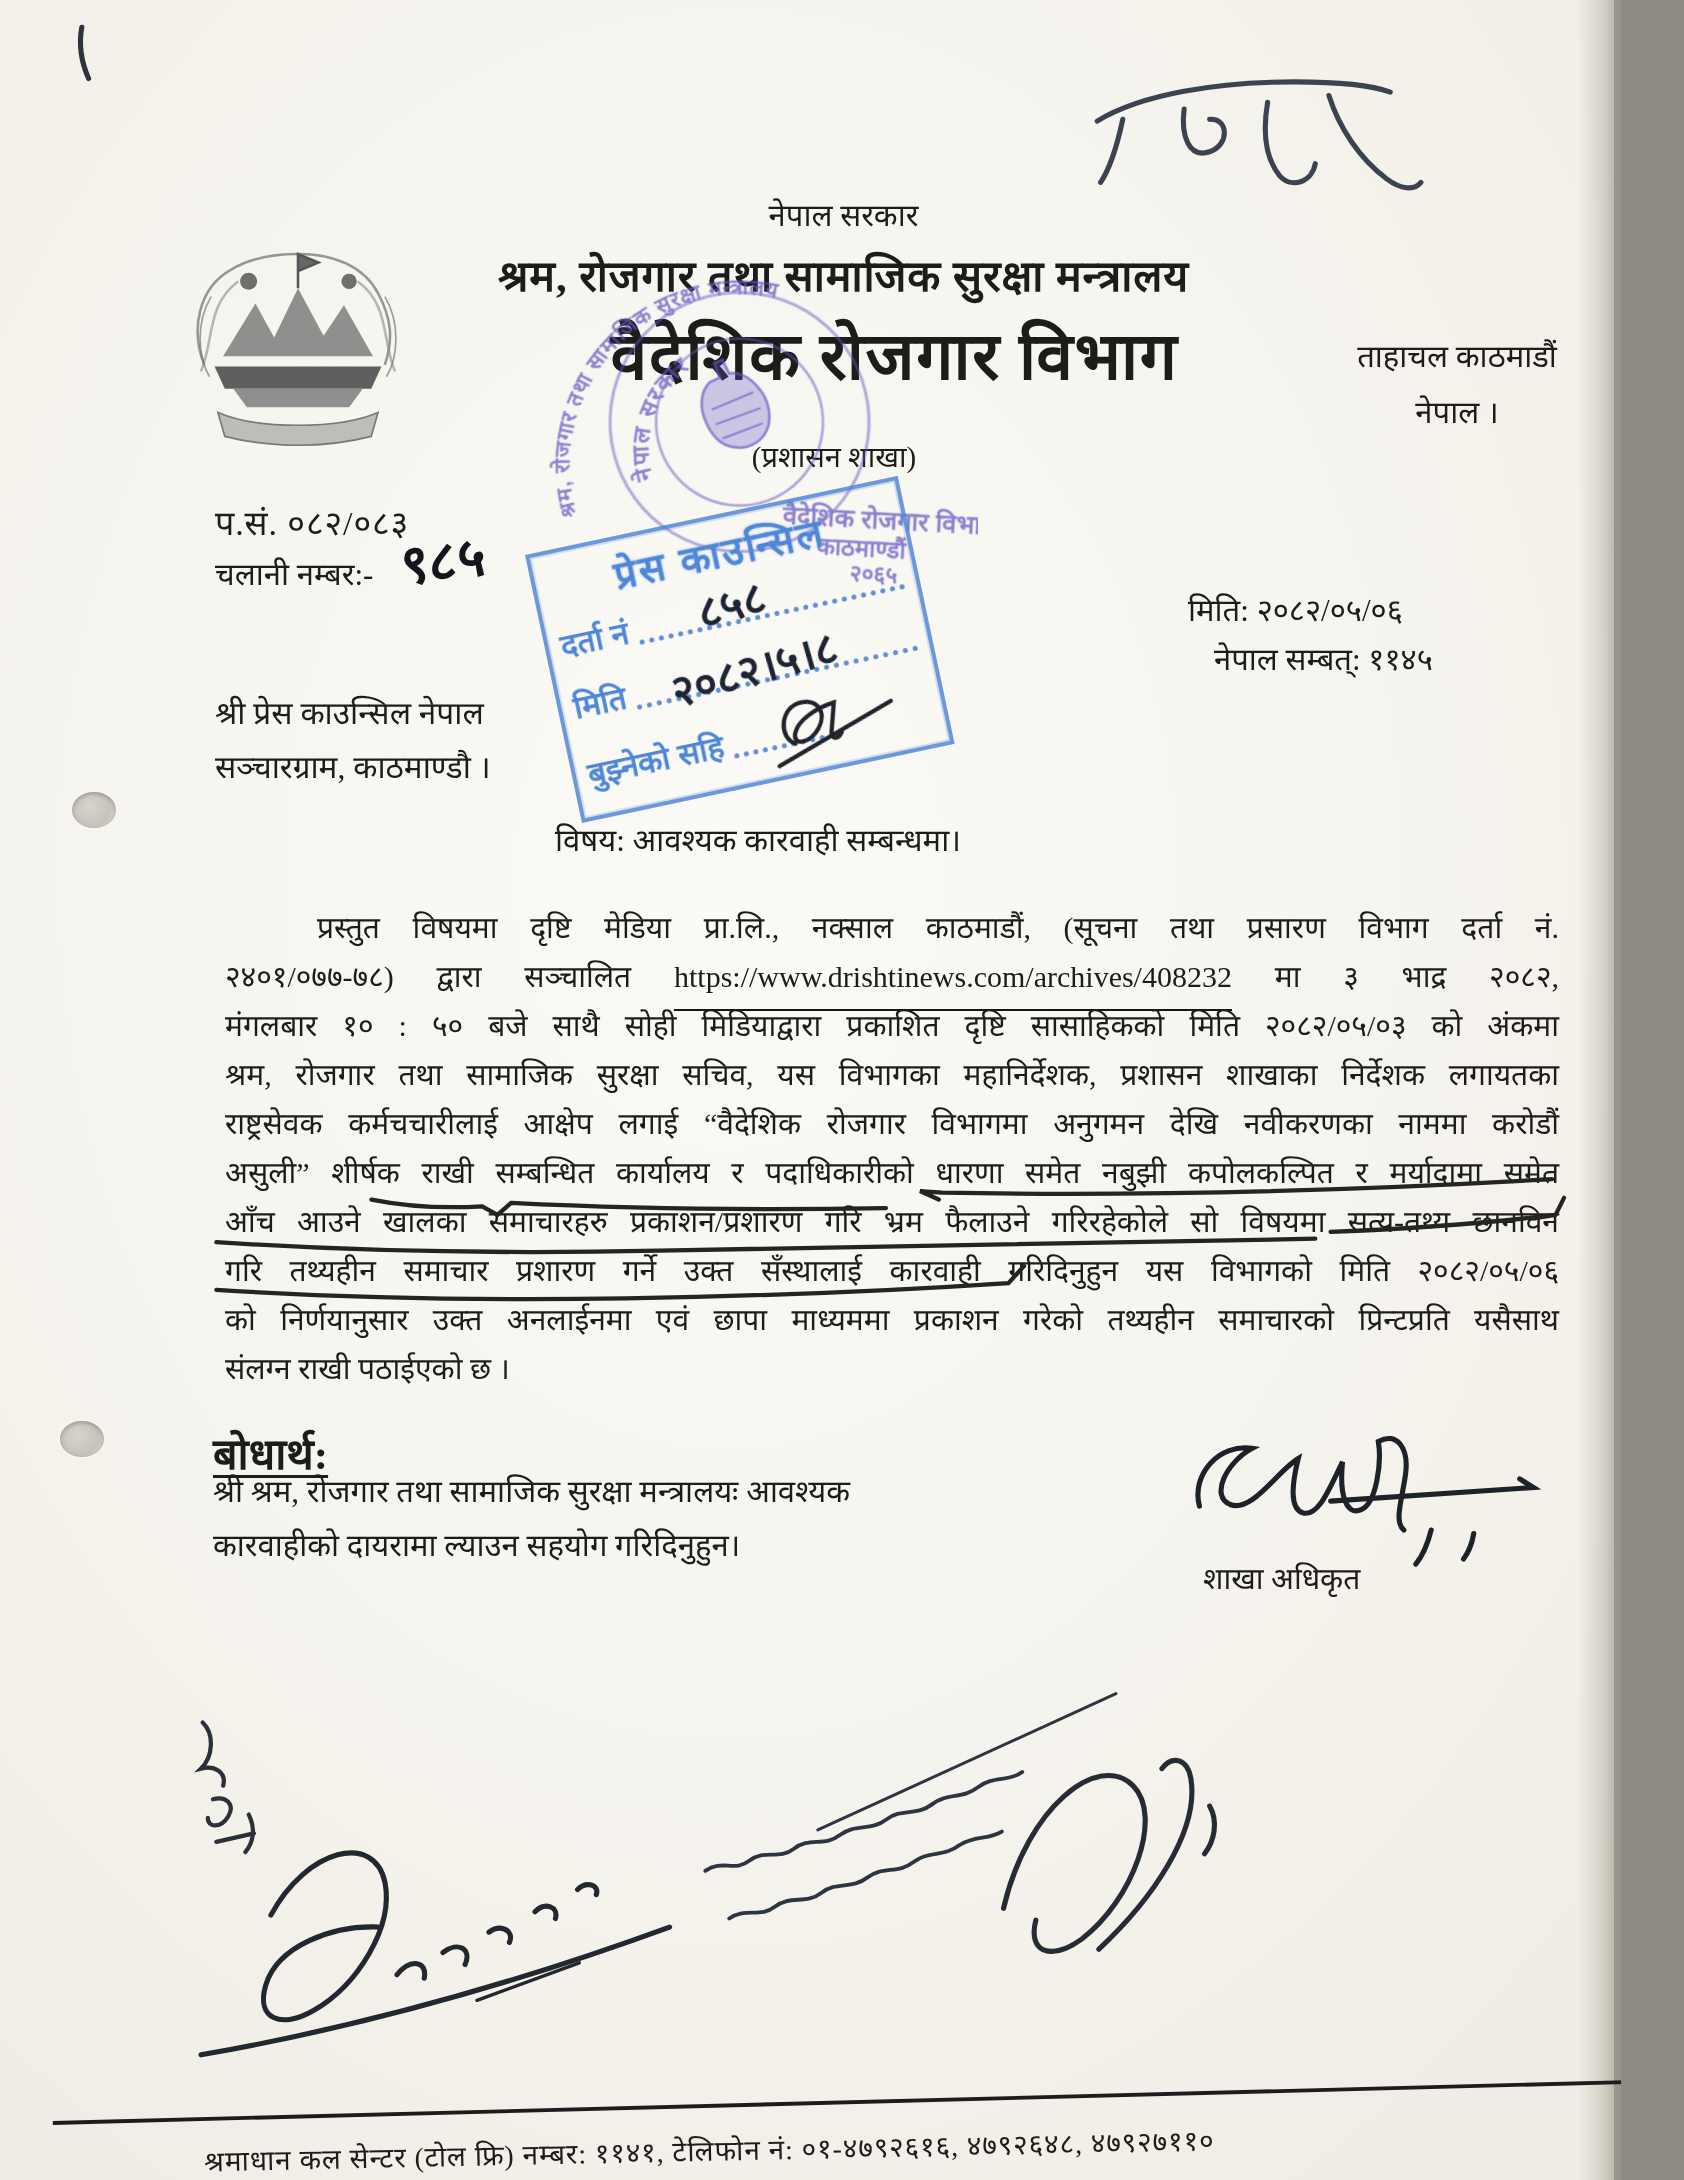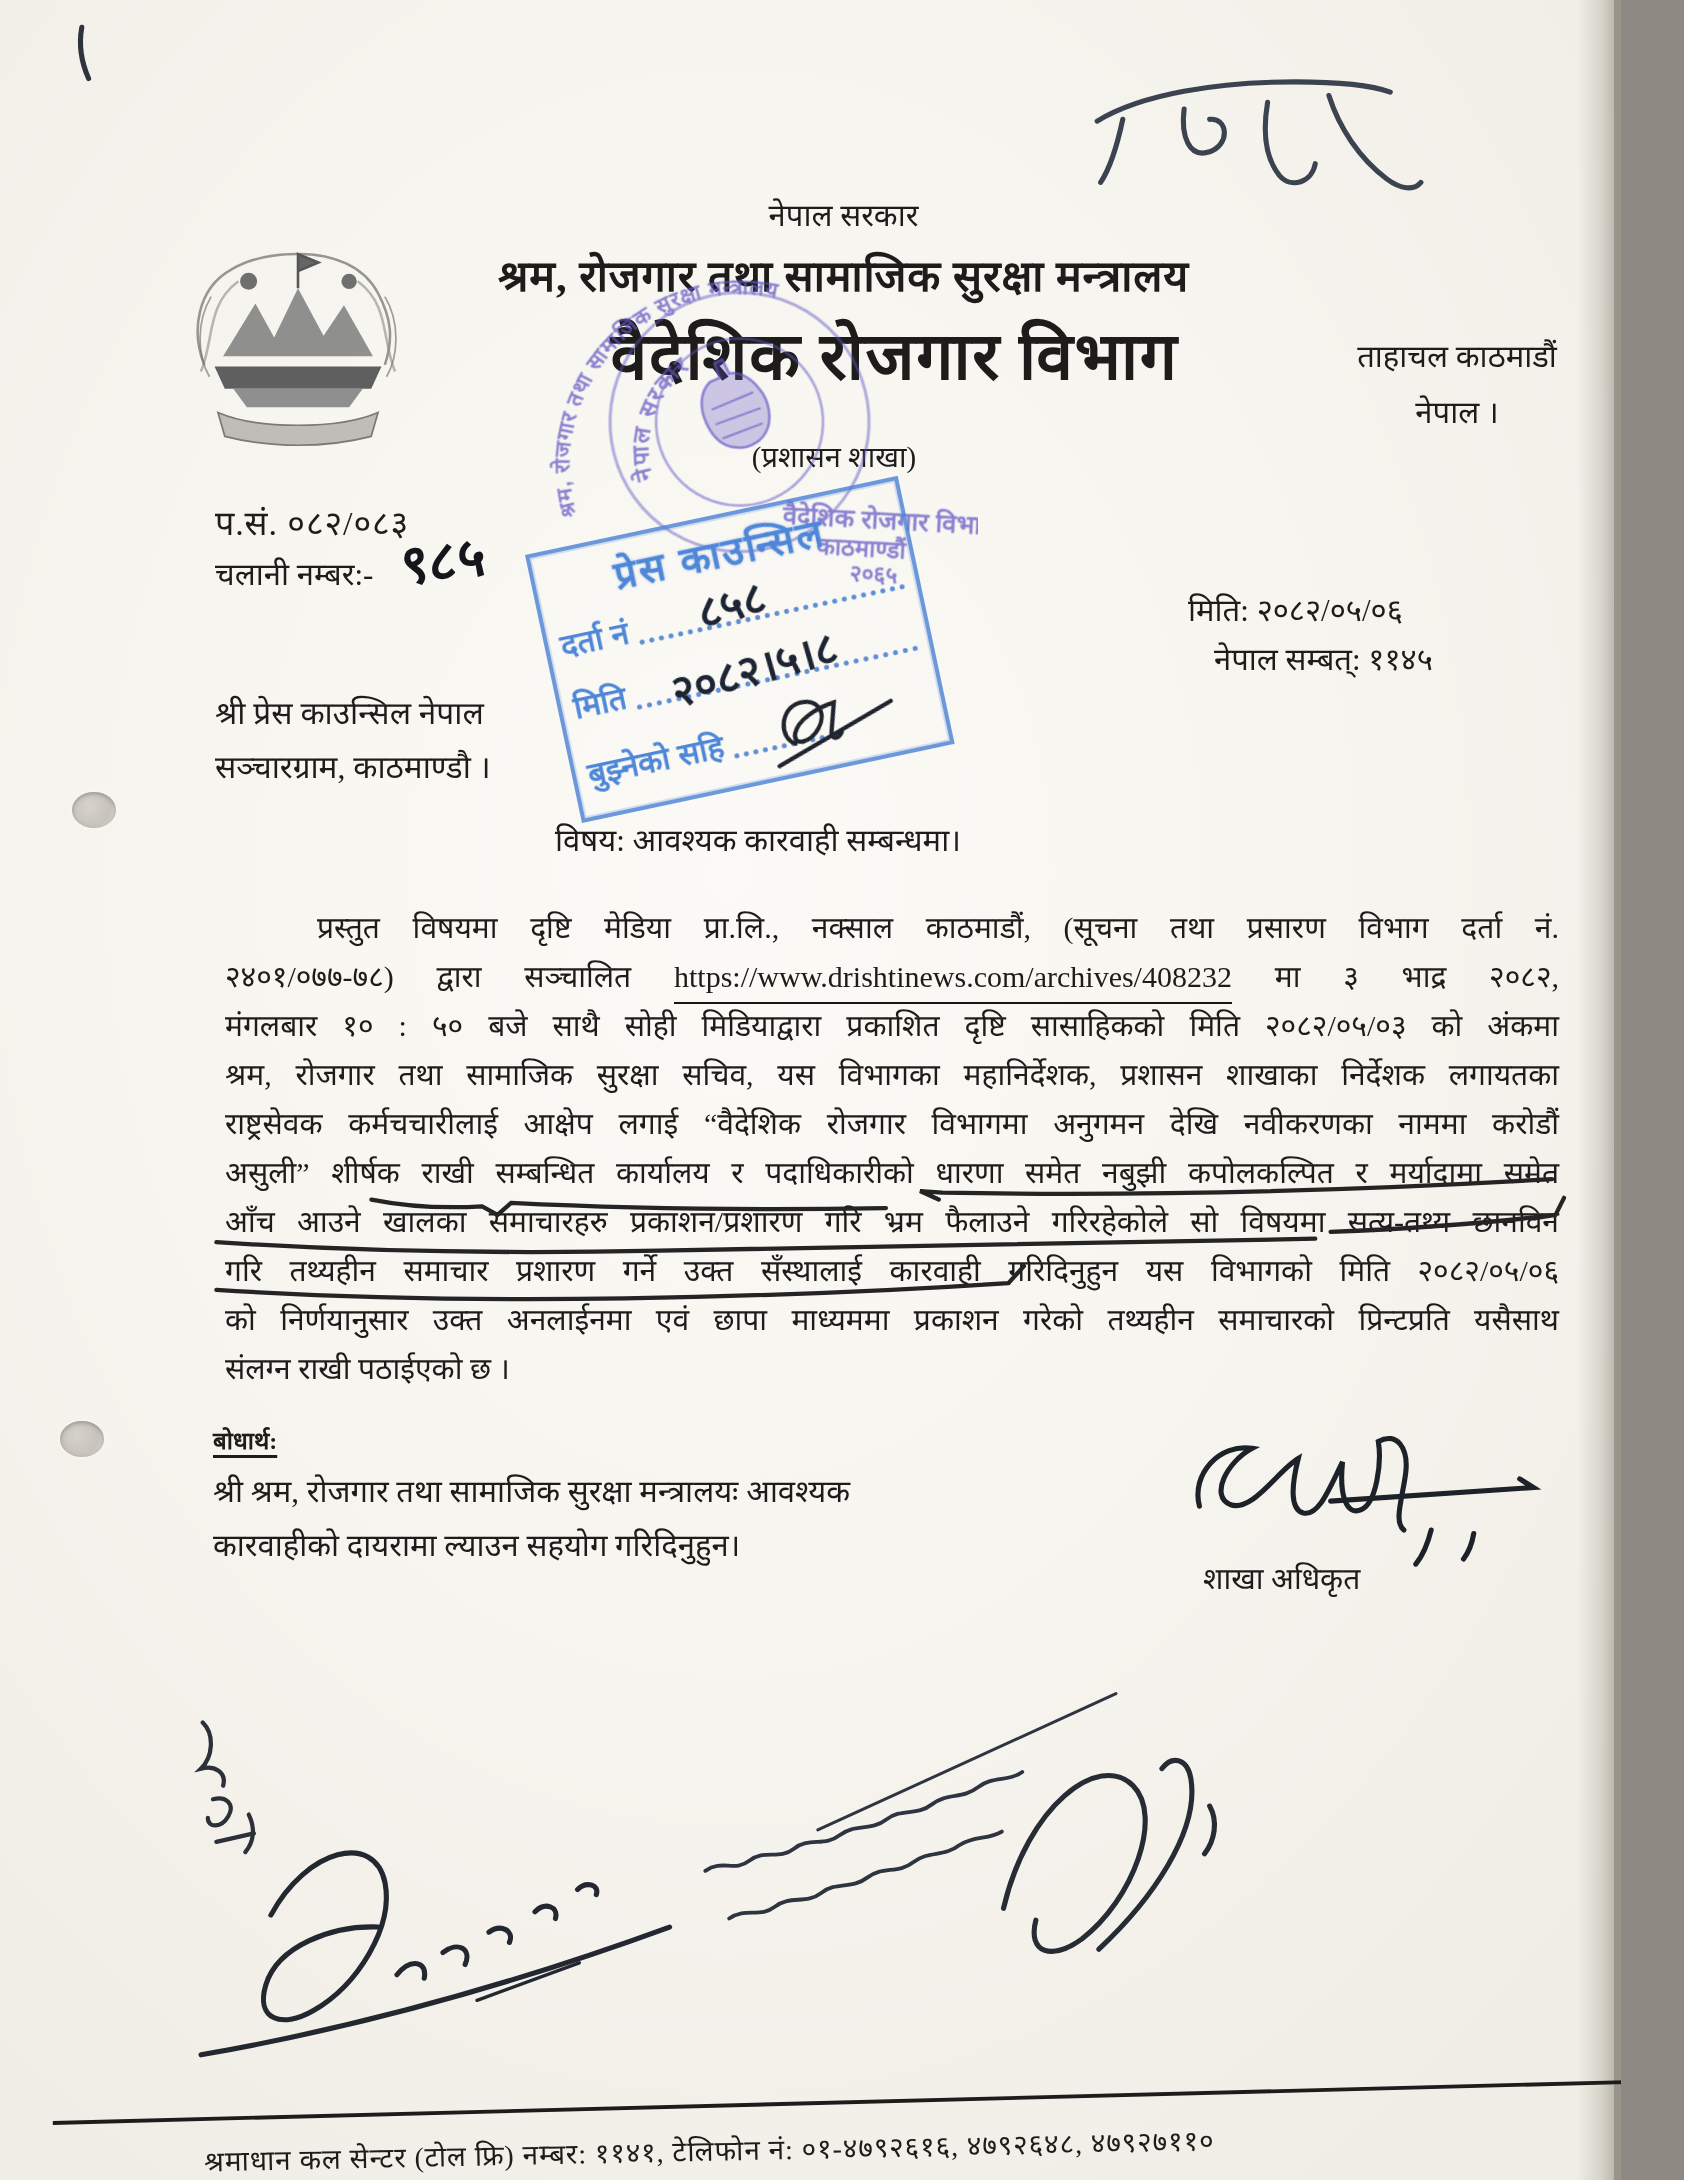--- a/index.html
+++ b/index.html
@@ -40,23 +40,23 @@
   .addr1{left:215px;top:690px;font-size:31.5px;}
   .addr2{left:215px;top:744px;font-size:31.5px;}
 
   .subject{left:477px;top:818px;width:562px;text-align:center;font-size:31px;}
 
   
   .body-block{left:213px;top:903px;width:1334px;font-size:30px;}
   .bl{width:1334px;height:49px;line-height:49px;text-align:justify;text-align-last:justify;white-space:nowrap;margin-left:12px;}
   .bl.first{text-indent:92px;}
   .bl.last{text-align-last:left;}
-  .url{font-family:"Liberation Serif","DejaVu Serif",serif;border-bottom:2.6px solid #15151a;padding-bottom:9px;}
-
-  .cc-head{left:213px;top:1423px;font-size:24px;font-weight:700;text-decoration:underline;text-underline-offset:6px;text-decoration-thickness:2.6px;}
+  .url{font-family:"Liberation Serif","DejaVu Serif",serif;border-bottom:2.6px solid #15151a;padding-bottom:16px;}
+
+  .cc-head{left:213px;top:1423px;font-size:43px;font-weight:700;text-decoration:underline;text-underline-offset:6px;text-decoration-thickness:2.6px;}
   .cc1{left:213px;top:1469px;font-size:31px;}
   .cc2{left:213px;top:1523px;font-size:31px;}
 
   .sig-title{left:1203px;top:1557px;font-size:30px;}
 
   .footer-text{left:204px;top:2128px;width:1278px;font-size:28px;letter-spacing:0.9px;transform:rotate(-1.2deg);}
 
   
   .press-stamp{left:525px;top:555px;width:373px;height:266px;transform:rotate(-12deg);transform-origin:left top;
     border:4.3px solid rgba(77,131,214,.82);box-shadow:inset 0 0 0 1.7px rgba(77,131,214,.25);

